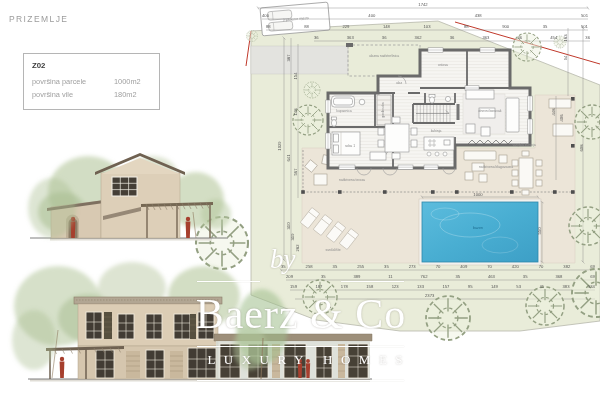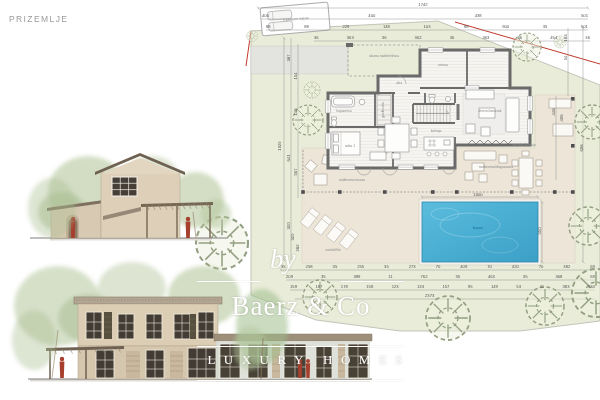--- a/index.html
+++ b/index.html
@@ -31,21 +31,21 @@
   .rl{position:absolute;font-size:3.4px;line-height:1.1;color:#8a8a8a;z-index:5;
       transform:translate(-50%,-50%);white-space:nowrap;pointer-events:none;}
   .rl.v{transform:translate(-50%,-50%) rotate(-90deg);}
   .rl.tilt{transform:translate(-50%,-50%) rotate(-5deg);}
   .rl.pool{color:#1d6c8f;font-size:3.6px;}
 
   
   .wm{position:absolute;color:#ffffff;z-index:20;pointer-events:none;
       font-family:"Liberation Serif",serif;text-shadow:0 0 2px rgba(110,105,95,.45);}
   .wm-by{left:222px;top:244px;font-size:27px;font-style:italic;margin-left:48px;}
-  .wm-brand{left:150px;top:293px;width:302px;text-align:center;font-size:27px;
+  .wm-brand{left:150px;top:293px;width:302px;text-align:center;font-size:42px;
             letter-spacing:1px;line-height:1;}
   .wm-tag{left:150px;top:352px;width:310px;text-align:center;font-size:13px;
           letter-spacing:8.5px;text-indent:8.5px;}
   .wm-line{position:absolute;height:1.4px;background:#ffffff;z-index:20;
            box-shadow:0 0 1px rgba(110,105,95,.4);pointer-events:none;}
 </style>
 </head>
 <body>
 
 <div class="canvas">
@@ -376,20 +376,31 @@
       <ellipse cx="262" cy="327" rx="26" ry="38" fill="#9fbd8a" opacity="0.55"></ellipse>
       <ellipse cx="250" cy="348" rx="17" ry="22" fill="#b4c79d" opacity="0.5"></ellipse>
       <ellipse cx="34" cy="340" rx="22" ry="30" fill="#a9bf92" opacity="0.4"></ellipse>
     </g>
     <path d="M261,379 L263,338" stroke="#8f7a5f" stroke-width="1.2" opacity="0.7"></path>
   </g>
 </svg>
 
   <div class="prizemlje">PRIZEMLJE</div>
 
+  <div class="info-box">
+    <div class="code">Z02</div>
+    <div class="row">
+      <span class="lbl">površina parcele</span>
+      <span class="val">1000m2</span>
+    </div>
+    <div class="row">
+      <span class="lbl">površina vile</span>
+      <span class="val">180m2</span>
+    </div>
+  </div>
 
   <div class="dim-row center" style="left:258px;top:1.5px;width:330px">
     <span>1742</span>
   </div>
   <div class="dim-row" style="left:262px;top:12.5px;width:326px">
       <span>400</span>
       <span>400</span>
       <span>438</span>
       <span>501</span>
     </div>

